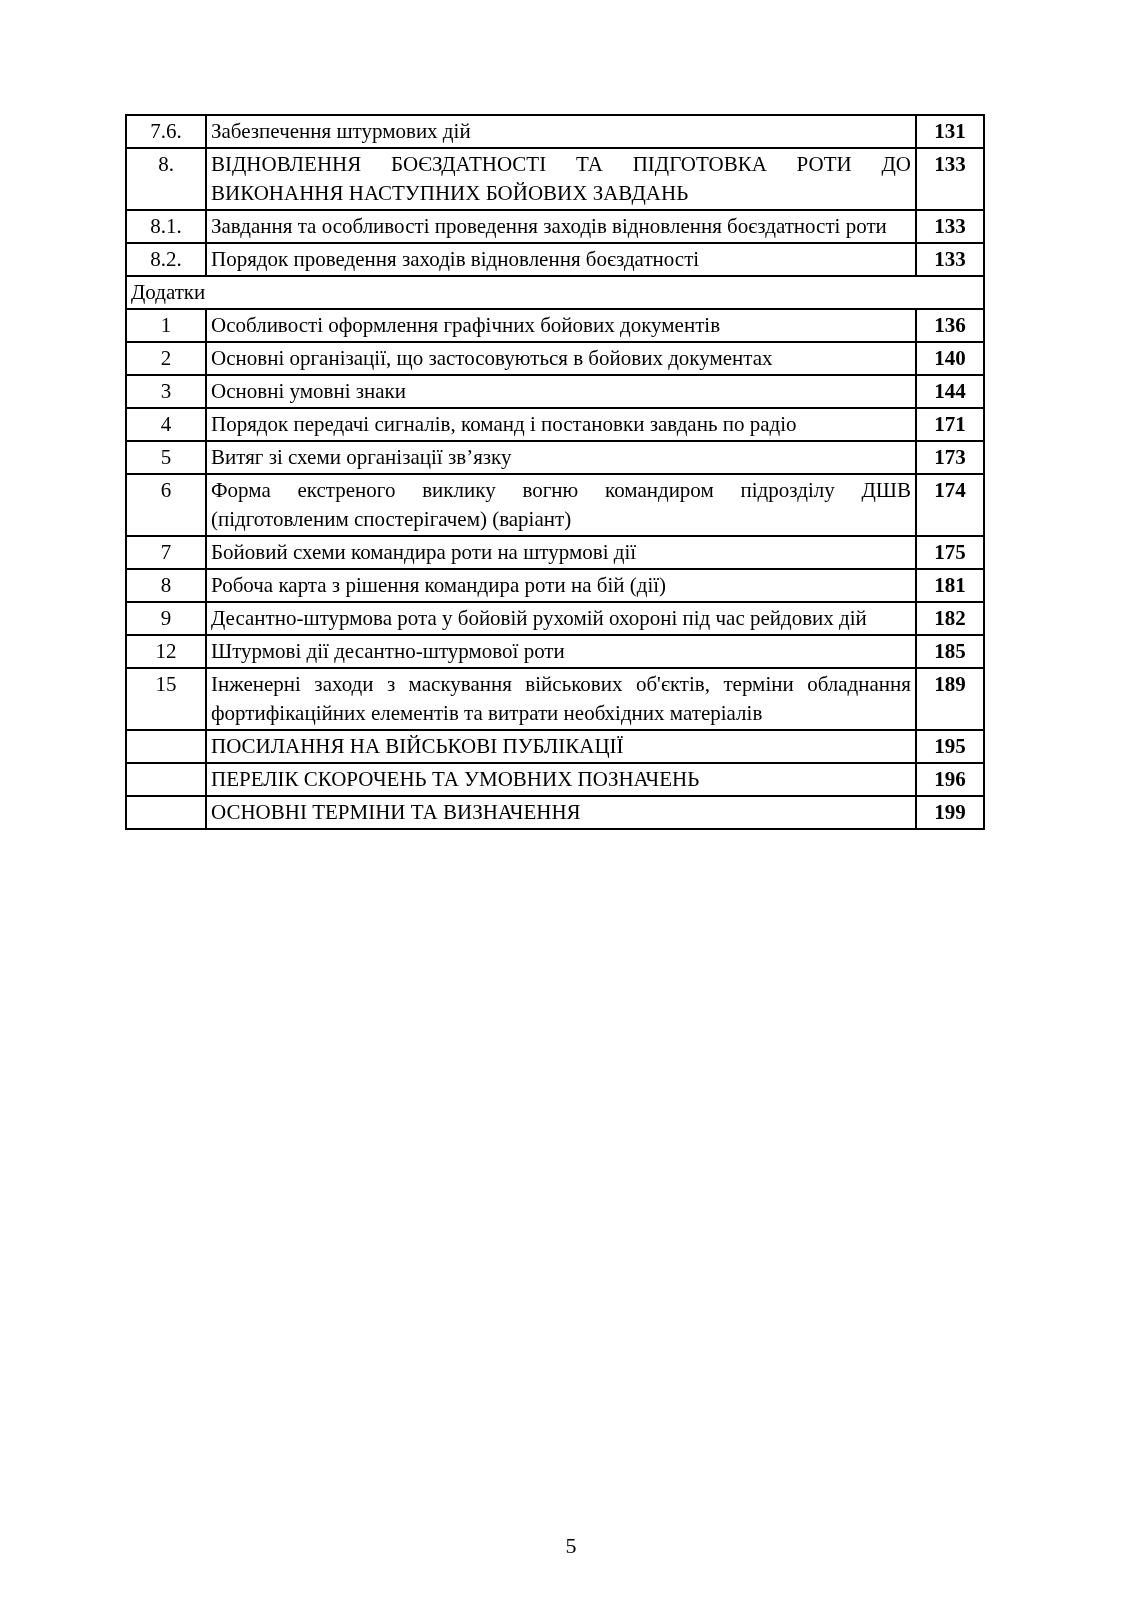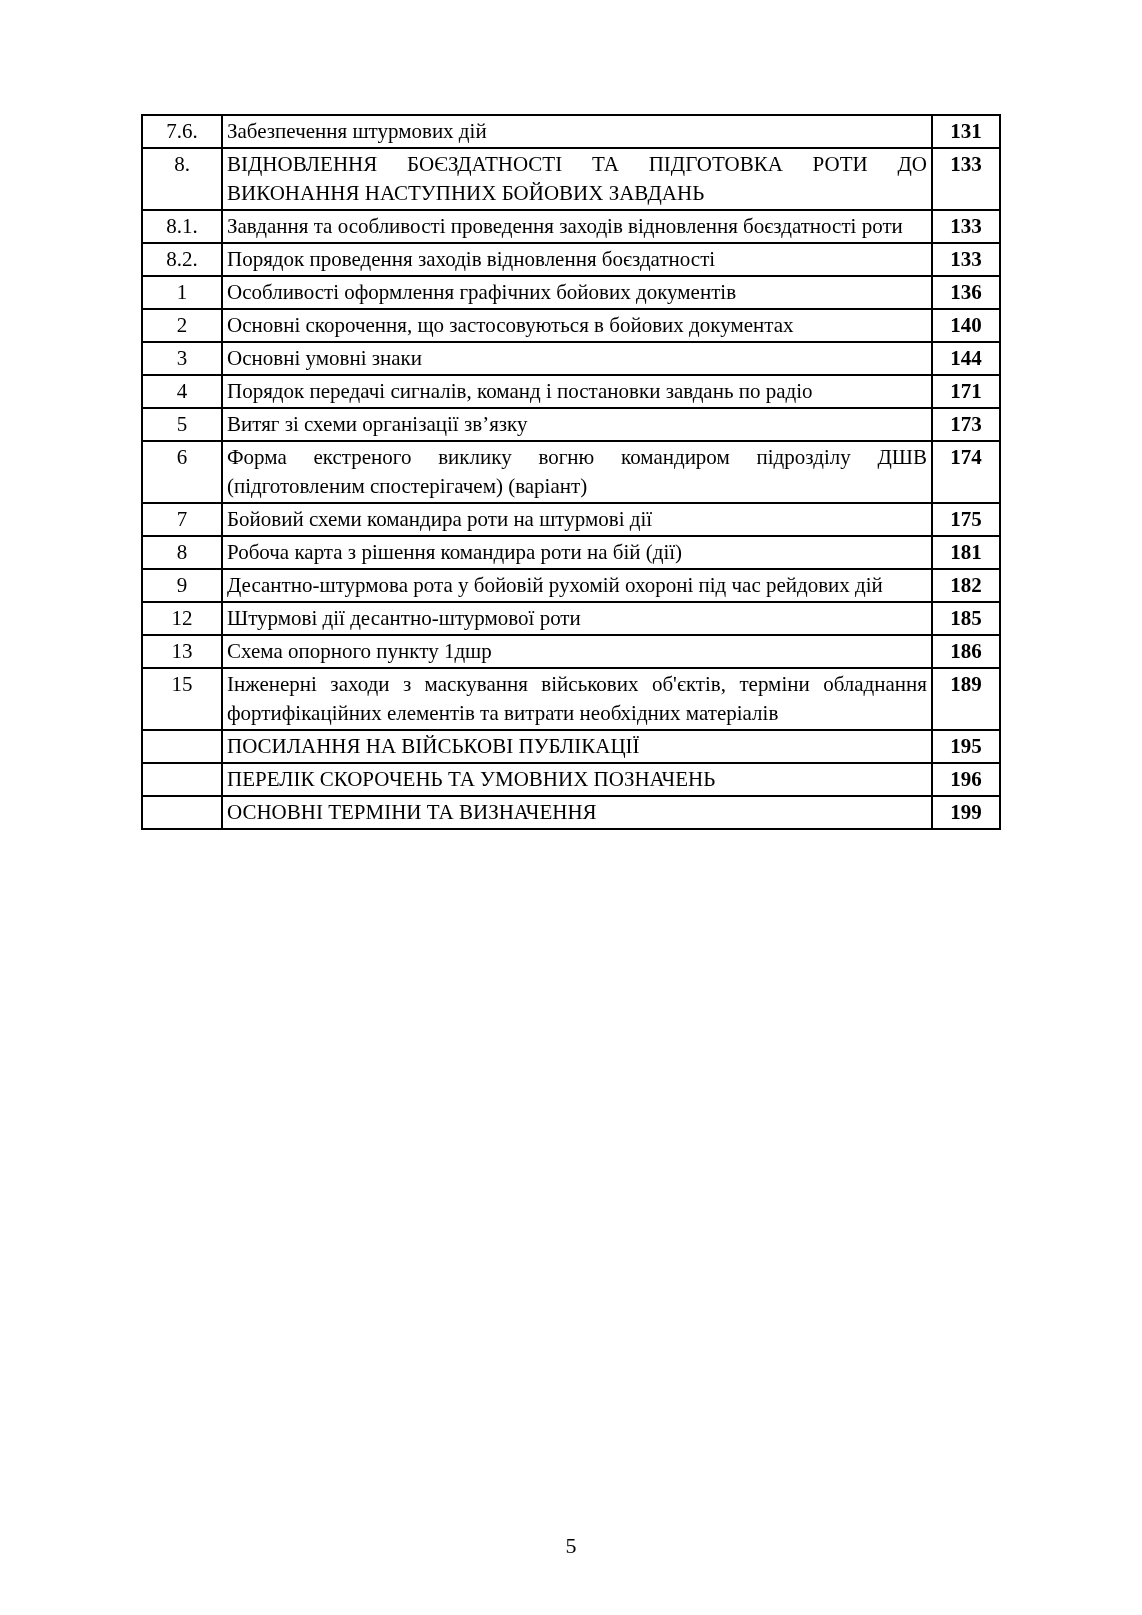--- a/index.html
+++ b/index.html
@@ -19,21 +19,20 @@
     inset: 0;
     background: #ffffff;
   }
   table.toc-table {
     position: absolute;
     left: 125px;
     top: 114px;
     width: 860px;
     border-collapse: collapse;
     table-layout: fixed;
-    margin-left: 16px;
   }
   table.toc-table td {
     border: 2px solid #000000;
     vertical-align: top;
     font-size: 21px;
     line-height: 29px;
     padding: 1px 4px;
     overflow: hidden;
   }
   td.num-cell {
@@ -84,27 +83,30 @@
           <td class="num-cell">8.1.</td>
           <td class="title-cell">Завдання та особливості проведення заходів відновлення боєздатності роти</td>
           <td class="page-cell">133</td>
         </tr>
         <tr>
           <td class="num-cell">8.2.</td>
           <td class="title-cell">Порядок проведення заходів відновлення боєздатності</td>
           <td class="page-cell">133</td>
         </tr>
         <tr>
+          <td colspan="3" class="span-cell">Додатки</td>
+        </tr>
+        <tr>
           <td class="num-cell">1</td>
           <td class="title-cell">Особливості оформлення графічних бойових документів</td>
           <td class="page-cell">136</td>
         </tr>
         <tr>
           <td class="num-cell">2</td>
-          <td class="title-cell">Основні скорочення, що застосовуються в бойових документах</td>
+          <td class="title-cell">Основні організації, що застосовуються в бойових документах</td>
           <td class="page-cell">140</td>
         </tr>
         <tr>
           <td class="num-cell">3</td>
           <td class="title-cell">Основні умовні знаки</td>
           <td class="page-cell">144</td>
         </tr>
         <tr>
           <td class="num-cell">4</td>
           <td class="title-cell">Порядок передачі сигналів, команд і постановки завдань по радіо</td>
@@ -134,25 +136,20 @@
           <td class="num-cell">9</td>
           <td class="title-cell">Десантно-штурмова рота у бойовій рухомій охороні під час рейдових дій</td>
           <td class="page-cell">182</td>
         </tr>
         <tr>
           <td class="num-cell">12</td>
           <td class="title-cell">Штурмові дії десантно-штурмової роти</td>
           <td class="page-cell">185</td>
         </tr>
         <tr>
-          <td class="num-cell">13</td>
-          <td class="title-cell">Схема опорного пункту 1дшр</td>
-          <td class="page-cell">186</td>
-        </tr>
-        <tr>
           <td class="num-cell">15</td>
           <td class="title-cell">Інженерні заходи з маскування військових об'єктів, терміни обладнання фортифікаційних елементів та витрати необхідних матеріалів</td>
           <td class="page-cell">189</td>
         </tr>
         <tr>
           <td class="num-cell"></td>
           <td class="title-cell">ПОСИЛАННЯ НА ВІЙСЬКОВІ ПУБЛІКАЦІЇ</td>
           <td class="page-cell">195</td>
         </tr>
         <tr>

